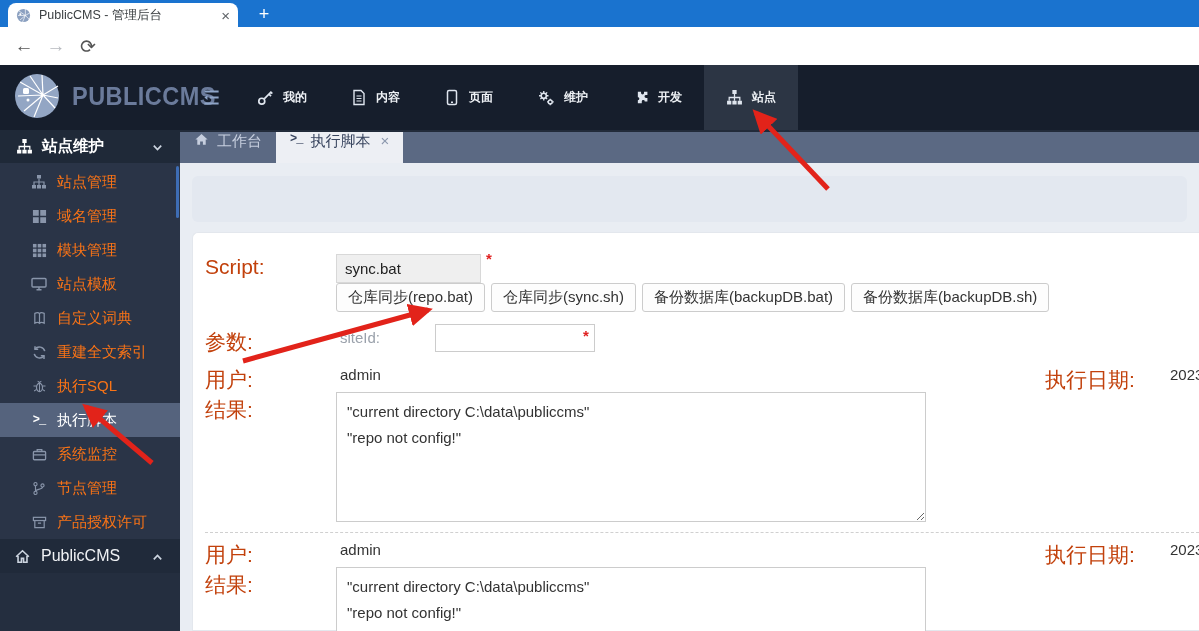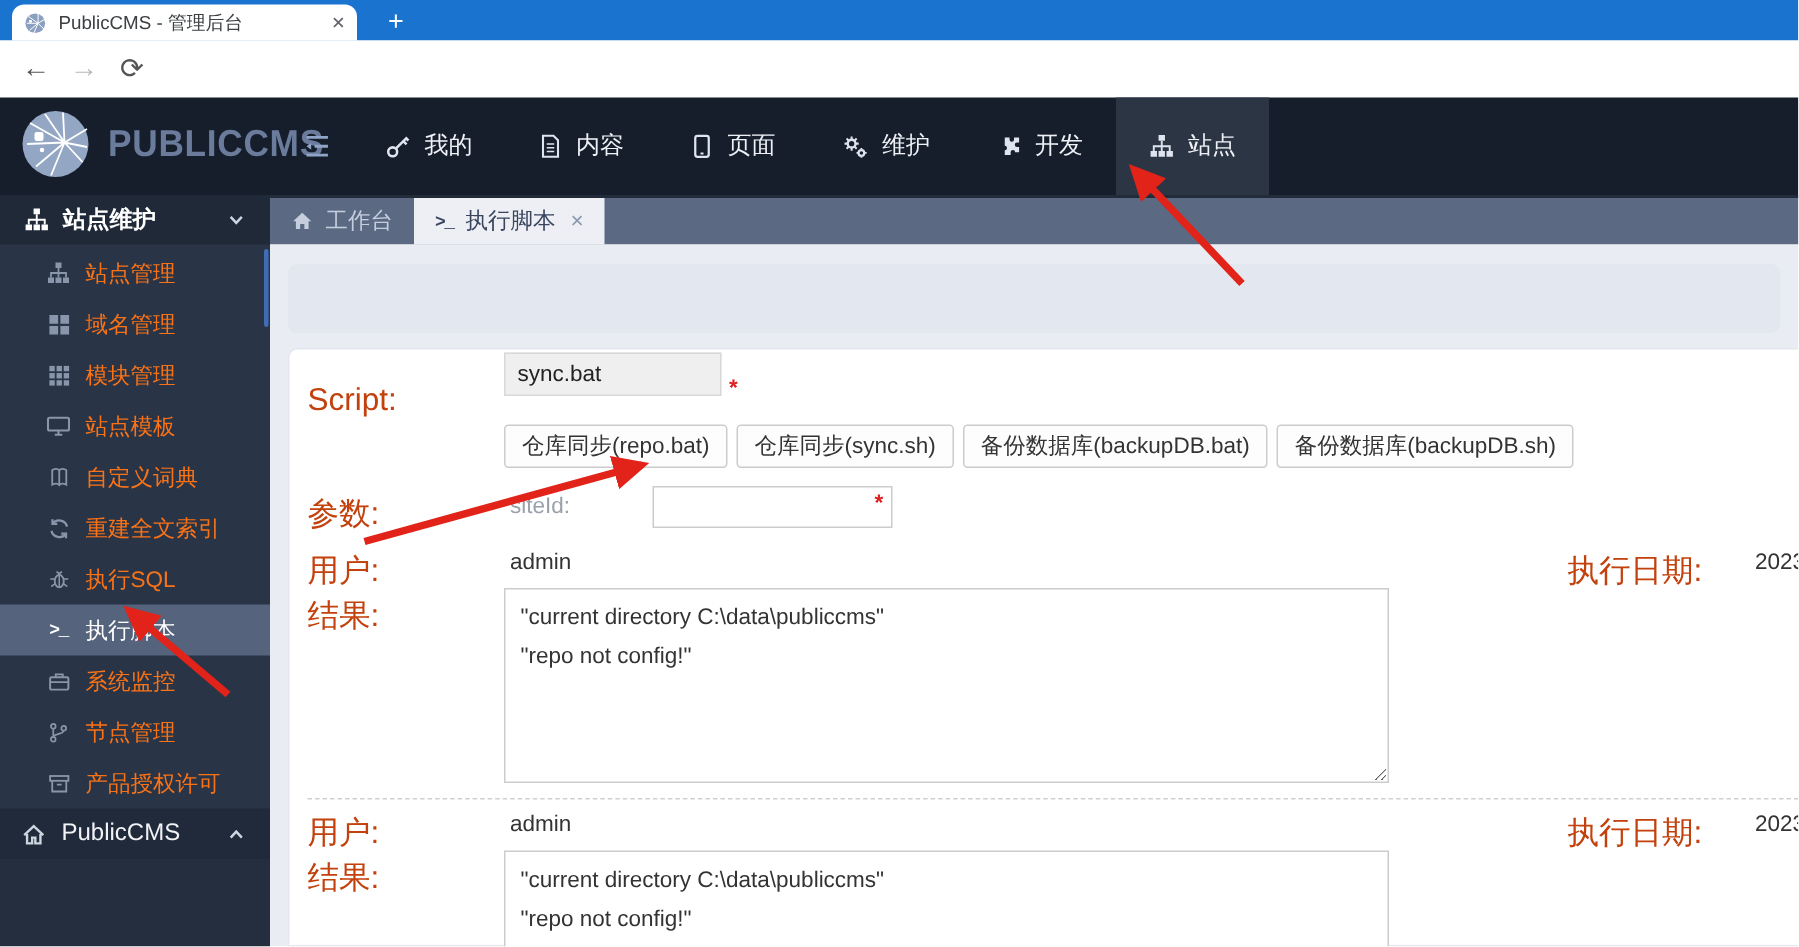--- a/index.html
+++ b/index.html
@@ -25,21 +25,21 @@
   .nav-btn.disabled{color:#b6b9be;}
   .nav-btn.first{margin-left:8px;}
   .url-pill{position:absolute;left:104px;top:33px;width:1095px;height:27px;background:#f1f3f4;
     border-radius:14px;display:flex;align-items:center;padding:0 14px;gap:10px;}
   .url-text{font-size:14px;color:#202124;white-space:nowrap;overflow:hidden;}
   
   .app-header{left:0;top:65px;width:1199px;height:65px;background:var(--header-bg);}
   .logo-wrap{position:absolute;left:14px;top:73px;display:flex;align-items:center;gap:12px;}
   .logo-text{font-size:25px;font-weight:bold;color:#6b7b9b;letter-spacing:.5px;transform:scaleX(.94);transform-origin:left;}
   .main-nav{position:absolute;left:188px;top:65px;height:65px;display:flex;align-items:stretch;}
-  .nav-item{display:flex;align-items:center;gap:9px;padding:0 22px;color:#eef1f5;font-size:16px;cursor:pointer;}
+  .nav-item{display:flex;align-items:center;gap:9px;padding:0 22px;color:#eef1f5;font-size:12px;cursor:pointer;font-weight:bold;}
   .nav-item .ic{display:flex;color:#dfe5ee;}
   .nav-item.active{background:var(--nav-active);}
   .collapse-btn{display:flex;align-items:center;padding:0 14px;color:#8fa5c8;cursor:pointer;}
   
   .sidebar{left:0;top:130px;width:180px;height:501px;background:var(--sidebar-bg);}
   .side-header{position:absolute;left:0;top:0;width:180px;height:33px;background:var(--sidebar-header-bg);
     display:flex;align-items:center;color:#fff;font-size:15.5px;font-weight:bold;padding-left:16px;gap:9px;}
   .side-header .chev{position:absolute;right:16px;top:10px;color:#cdd5e0;}
   .side-list{position:absolute;left:0;top:35px;width:180px;}
   .side-item{height:34px;display:flex;align-items:center;padding-left:30px;gap:9px;
@@ -49,32 +49,32 @@
   .side-item.active .ic{color:#fff;}
   .term-glyph{font-family:"Liberation Mono","DejaVu Sans Mono",monospace;font-weight:bold;font-size:12px;letter-spacing:-1px;}
   .side-footer{position:absolute;left:0;top:409px;width:180px;height:34px;background:var(--sidebar-footer-bg);
     display:flex;align-items:center;padding-left:14px;gap:10px;color:#f0f2f5;font-size:16px;cursor:pointer;}
   .side-footer .chev{position:absolute;right:16px;top:11px;color:#cdd5e0;}
   .side-lower{position:absolute;left:0;top:443px;width:180px;height:58px;background:var(--sidebar-lower);}
   .side-scrollthumb{position:absolute;left:176px;top:36px;width:3px;height:52px;background:#3e6db5;border-radius:2px;}
   
   .tabstrip{left:180px;top:130px;width:1019px;height:33px;background:var(--tabstrip-bg);
     border-top:2px solid #222b3a;display:flex;align-items:stretch;}
-  .ws-tab{display:flex;align-items:center;gap:8px;padding:0 14px;font-size:15px;color:#c6cede;cursor:pointer;}
+  .ws-tab{display:flex;gap:8px;padding:0 14px;font-size:15px;color:#c6cede;cursor:pointer;}
   .ws-tab .ic{display:flex;color:#c6cede;}
   .ws-tab.active{background:#edeff4;color:#39455f;}
   .ws-tab.active .ic{color:#39455f;}
   .ws-tab-close{font-size:15px;color:#8b97ad;margin-left:2px;cursor:pointer;}
   
   .content{left:180px;top:163px;width:1019px;height:468px;background:var(--content-bg);}
   .panel-gray{left:192px;top:176px;width:995px;height:46px;background:#e3e8f0;border-radius:6px;}
   .panel-white{left:192px;top:232px;width:1007px;height:399px;background:#fff;border:1px solid #e3e7ed;border-right:none;border-radius:6px 0 0 0;}
   .flabel{font-size:21px;color:#c2410c;white-space:nowrap;}
   .fvalue{font-size:15px;color:#333;white-space:nowrap;}
-  .script-input{left:336px;top:235px;width:145px;height:29px;background:#efefef;border:1px solid #d8d8d8;
+  .script-input{left:336px;top:254px;width:145px;height:29px;background:#efefef;border:1px solid #d8d8d8;
     font-size:15px;color:#222;padding:0 8px;font-family:inherit;}
   .required{color:var(--required-red);font-size:15px;font-weight:bold;}
   .script-btns{left:336px;top:283px;display:flex;gap:6px;}
   .script-btn{height:29px;padding:0 11px;background:#fdfdfd;border:1px solid #ccc;border-radius:3px;
     font-size:15px;color:#333;font-family:inherit;white-space:nowrap;cursor:pointer;}
   .param-name{font-size:15px;color:#9aa1ab;white-space:nowrap;}
   .param-input{left:435px;top:324px;width:160px;height:28px;background:#fff;border:1px solid #ccc;
     font-size:15px;padding:0 8px;font-family:inherit;}
   .result-area{width:590px;height:130px;border:1px solid #ccc;background:#fff;padding:6px 10px;
     font-size:15px;line-height:26px;color:#333;font-family:inherit;resize:both;}

